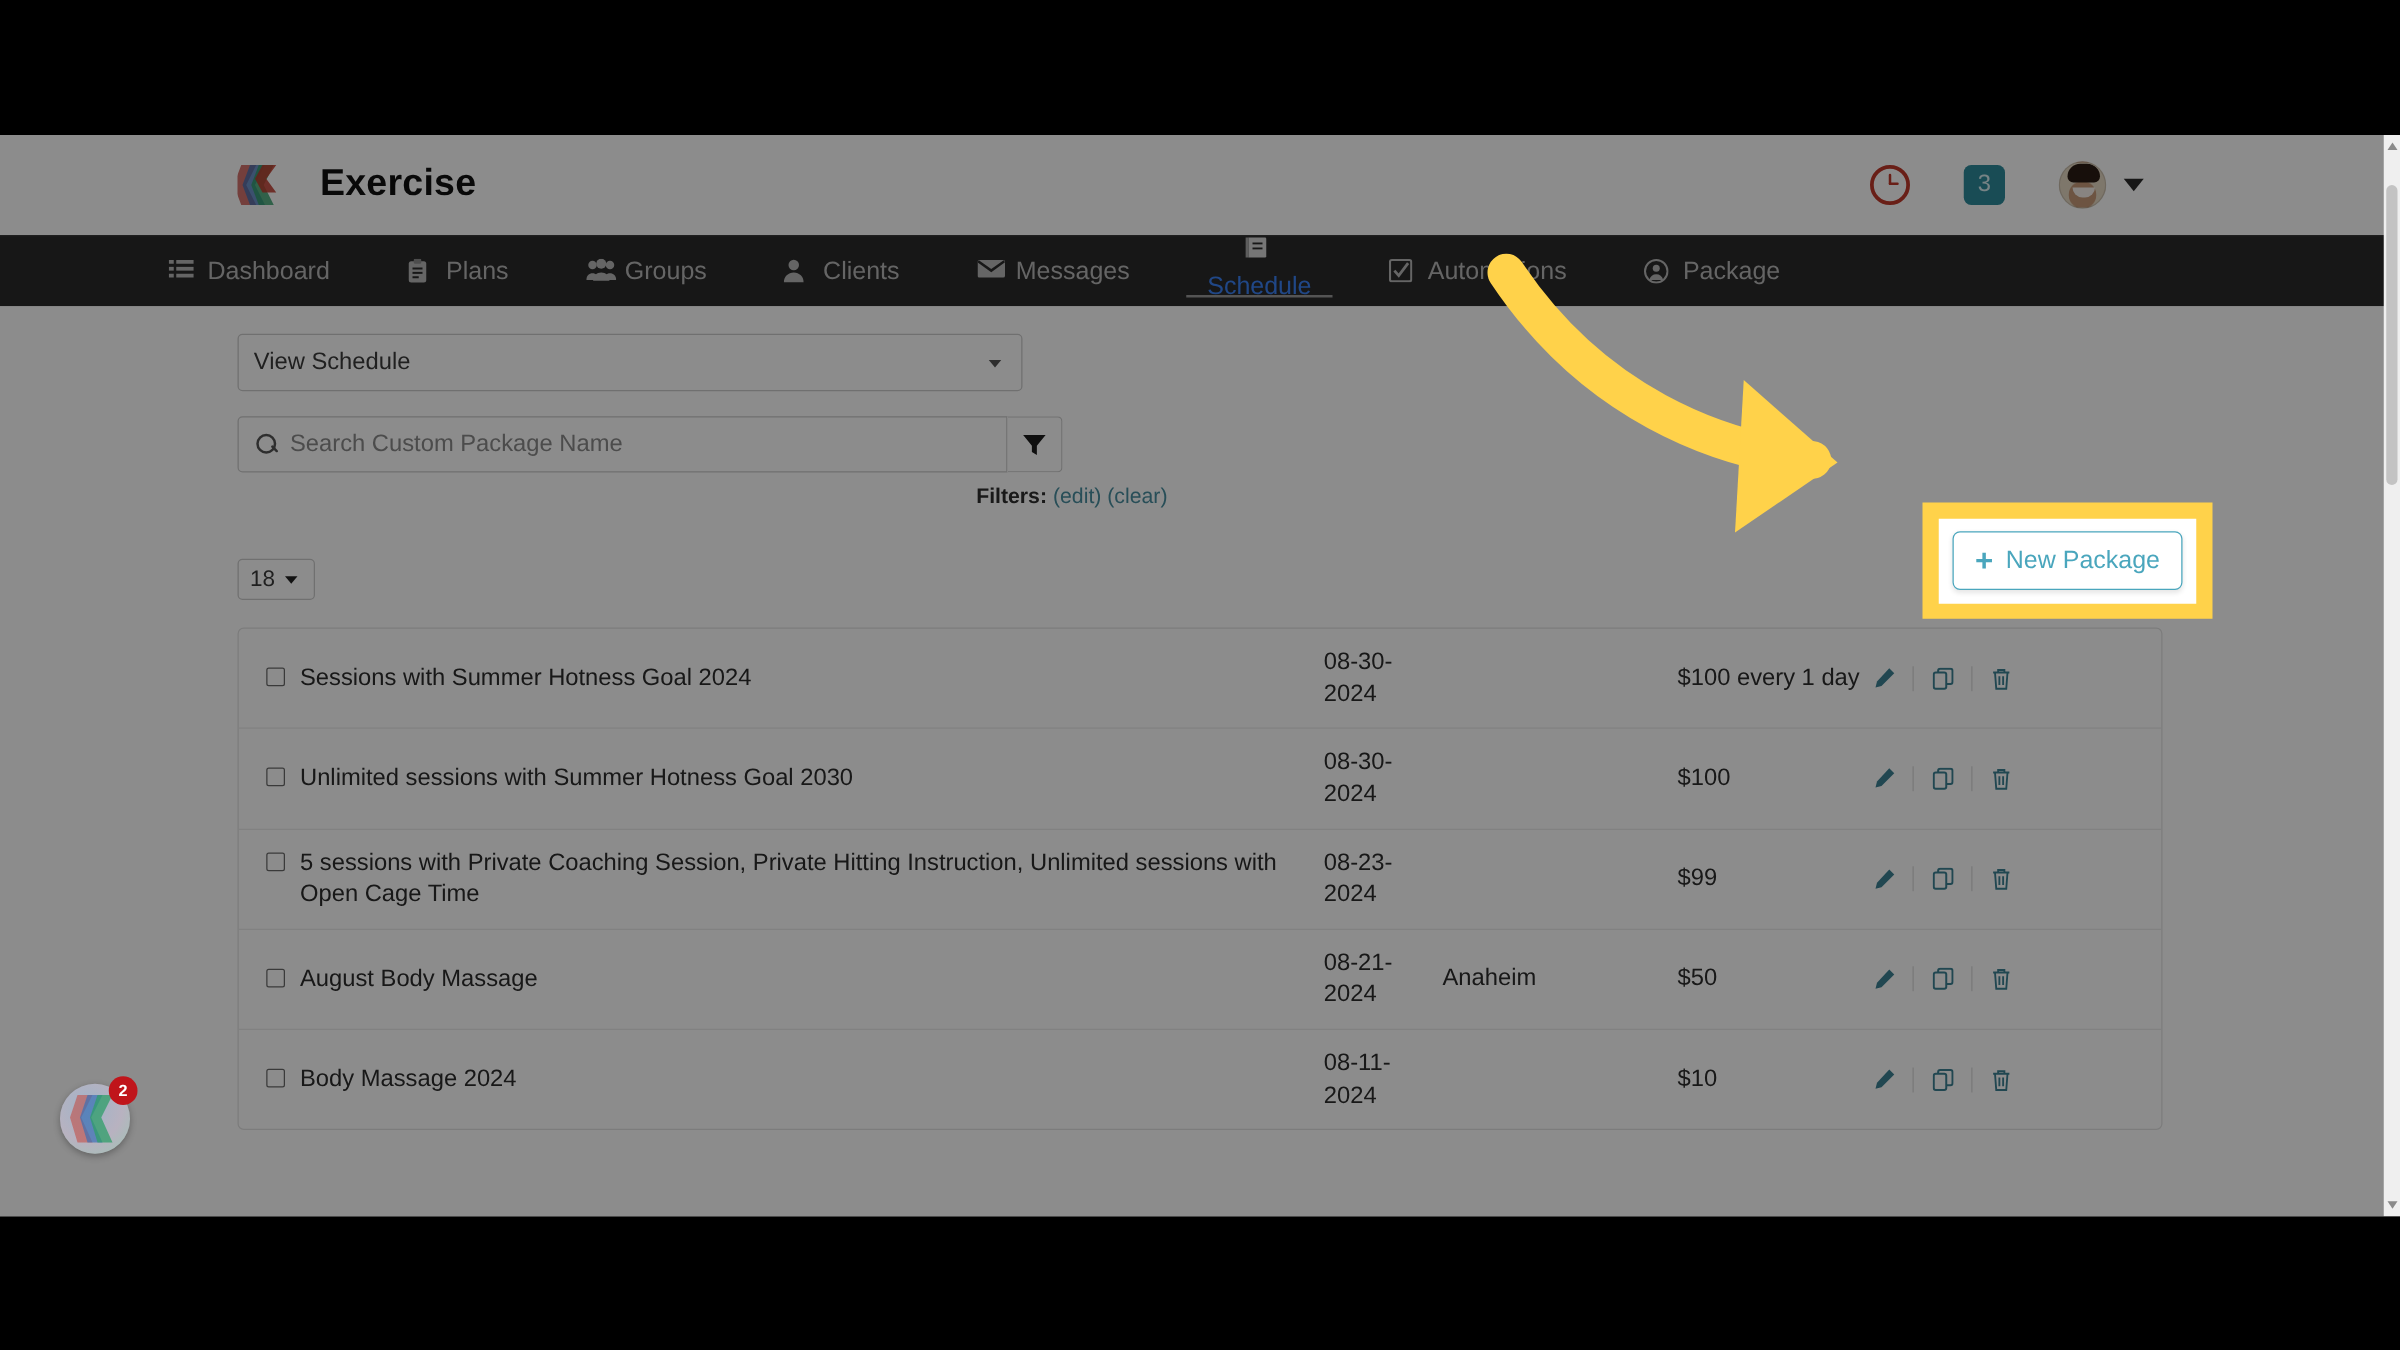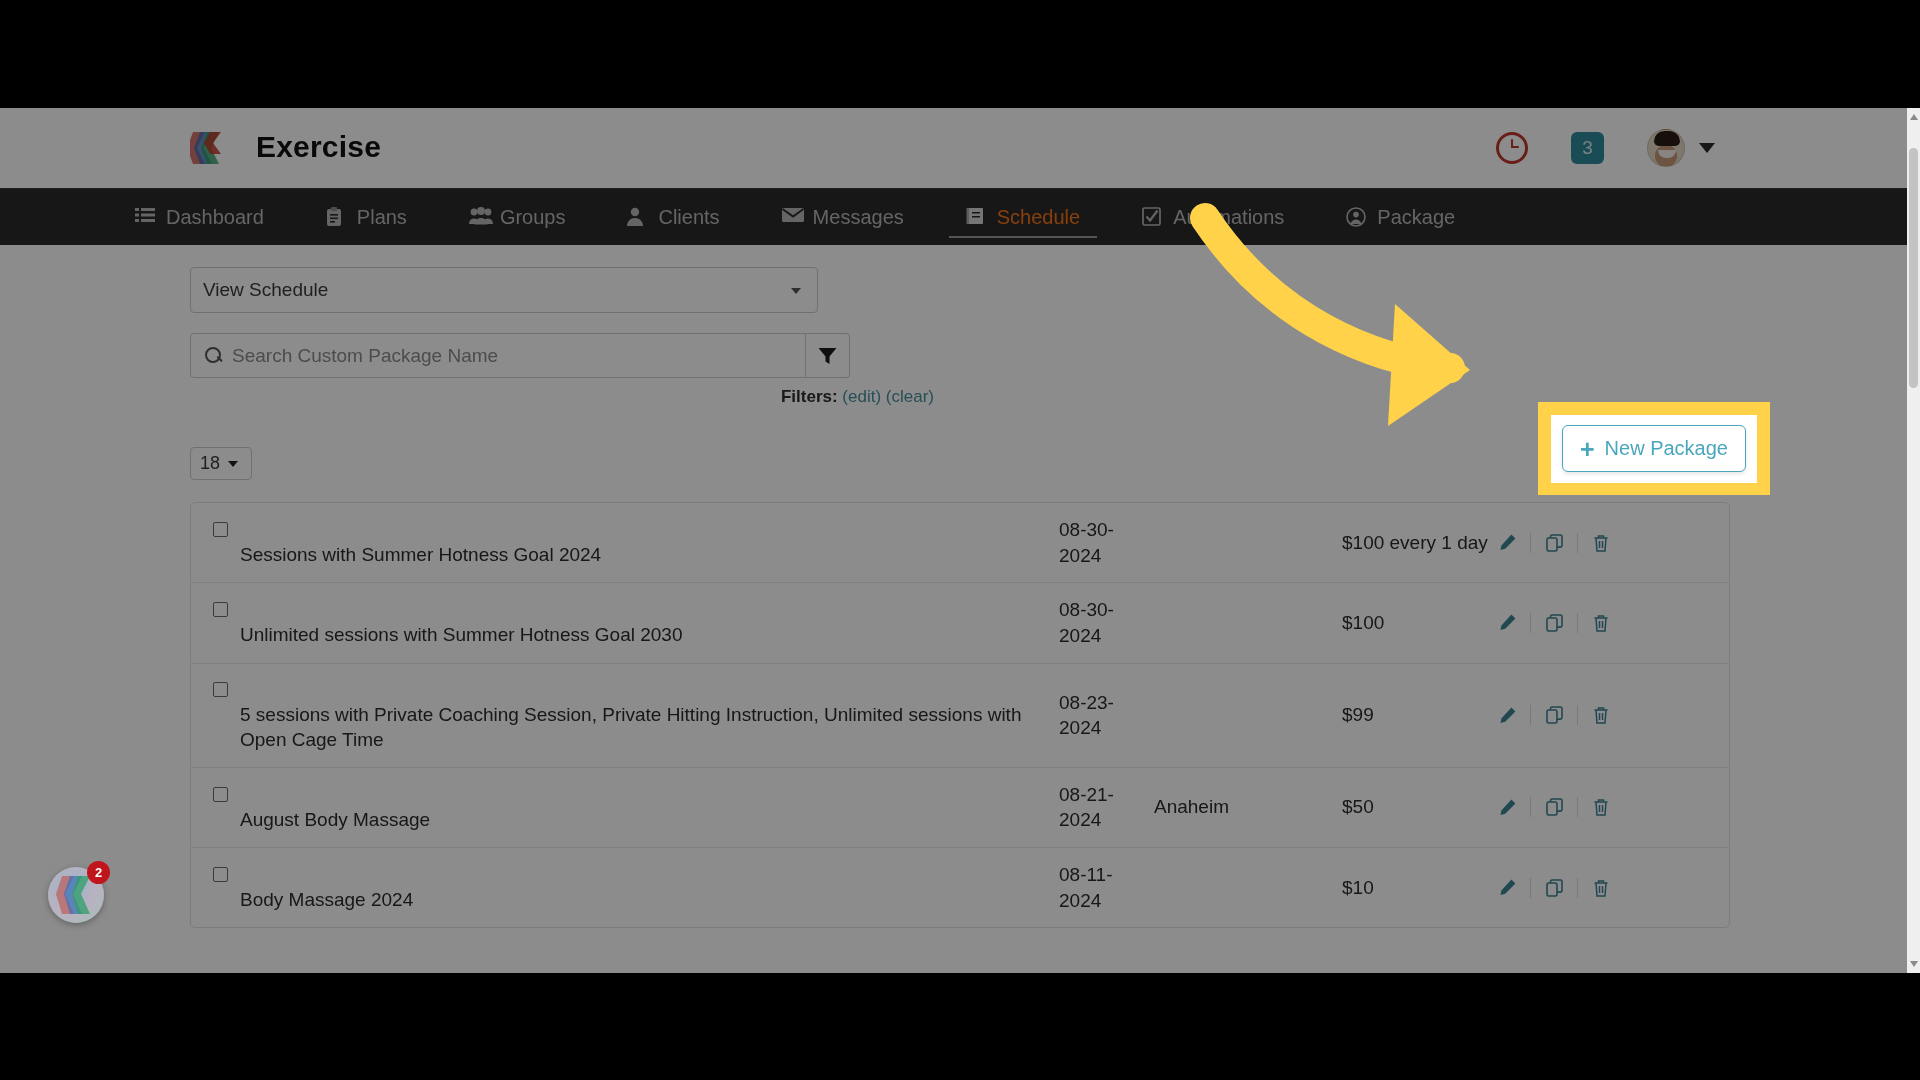--- a/index.html
+++ b/index.html
@@ -89,21 +89,21 @@
     border-top: 1px solid #3a3a3a;
     gap: 28px;
   }
   .nav-item {
     display: flex; align-items: center; gap: 9px;
     padding: 0 17px;
     color: #b8b8b8; font-size: 20px;
     position: relative;
     cursor: pointer;
   }
-  .nav-item.active { color: #f97316; }
+  .nav-item.active { color: #3b82f6; flex-direction: column; }
   .nav-item.active::after {
     content: ""; position: absolute;
     left: 0; right: 0; bottom: 7px; height: 2px; background: #9a9a9a;
   }
   .nav-ico { width: 22px; height: 20px; position: relative; display:inline-block; }
   .nav-ico svg { display: block; }
 
   
   .page {
     background: #ffffff;
@@ -227,21 +227,21 @@
     content: ""; position: absolute; left: 0; width: 0; height: 0;
     border-left: 5.5px solid transparent; border-right: 5.5px solid transparent;
   }
   .sort-ico::before { top: 0; border-bottom: 6px solid #3d8294; }
   .sort-ico::after  { bottom: 0; border-top: 6px solid #3d8294; }
 
   .cbx {
     width: 15px; height: 15px; border: 1.6px solid #6a6a6a; border-radius: 2px;
     background: #fff; flex: none; margin-top: 4px; cursor: pointer;
   }
-  .rowname { line-height: 1.35; margin-top: 24px; }
+  .rowname { line-height: 1.35; }
   .datecell { line-height: 1.35; font-size: 19px; color: #2d2d2d; }
 
   .act-ico { width: 26px; display: flex; align-items: center; justify-content: center; cursor: pointer; }
   .act-sep { width: 1px; height: 20px; background: #dcdcdc; margin: 0 10px; }
 
   
   .floater {
     position: absolute; left: 48px; bottom: 50px;
     width: 56px; height: 56px; border-radius: 50%;
     background: radial-gradient(circle at 40% 35%, #9fb4c9 0%, #b8b2c0 55%, #9ec5b4 100%);

